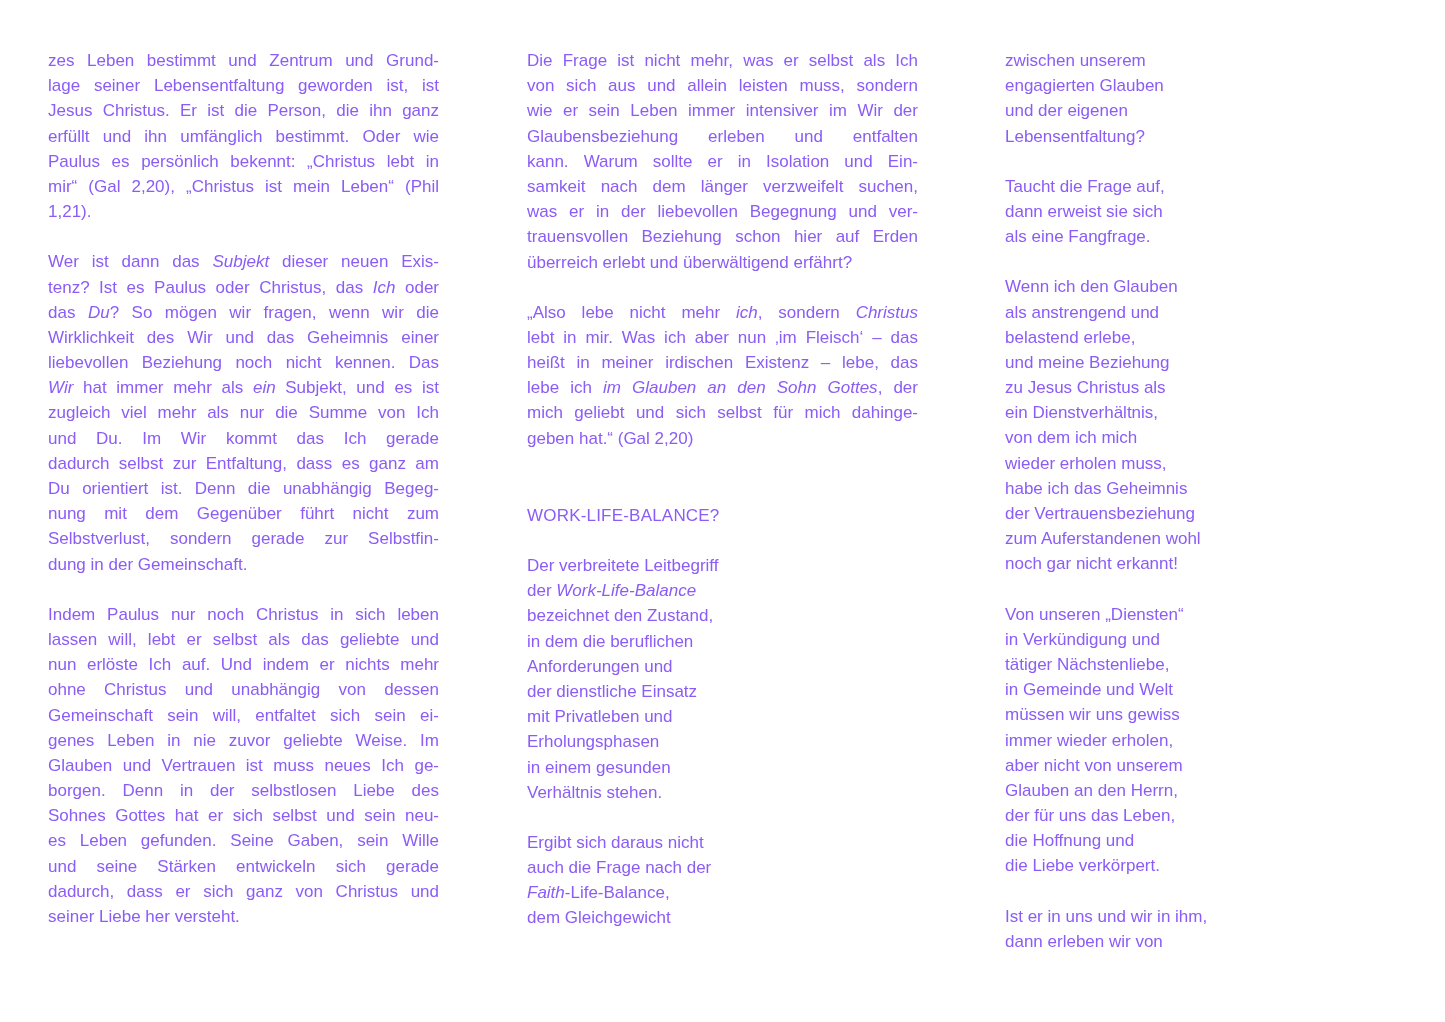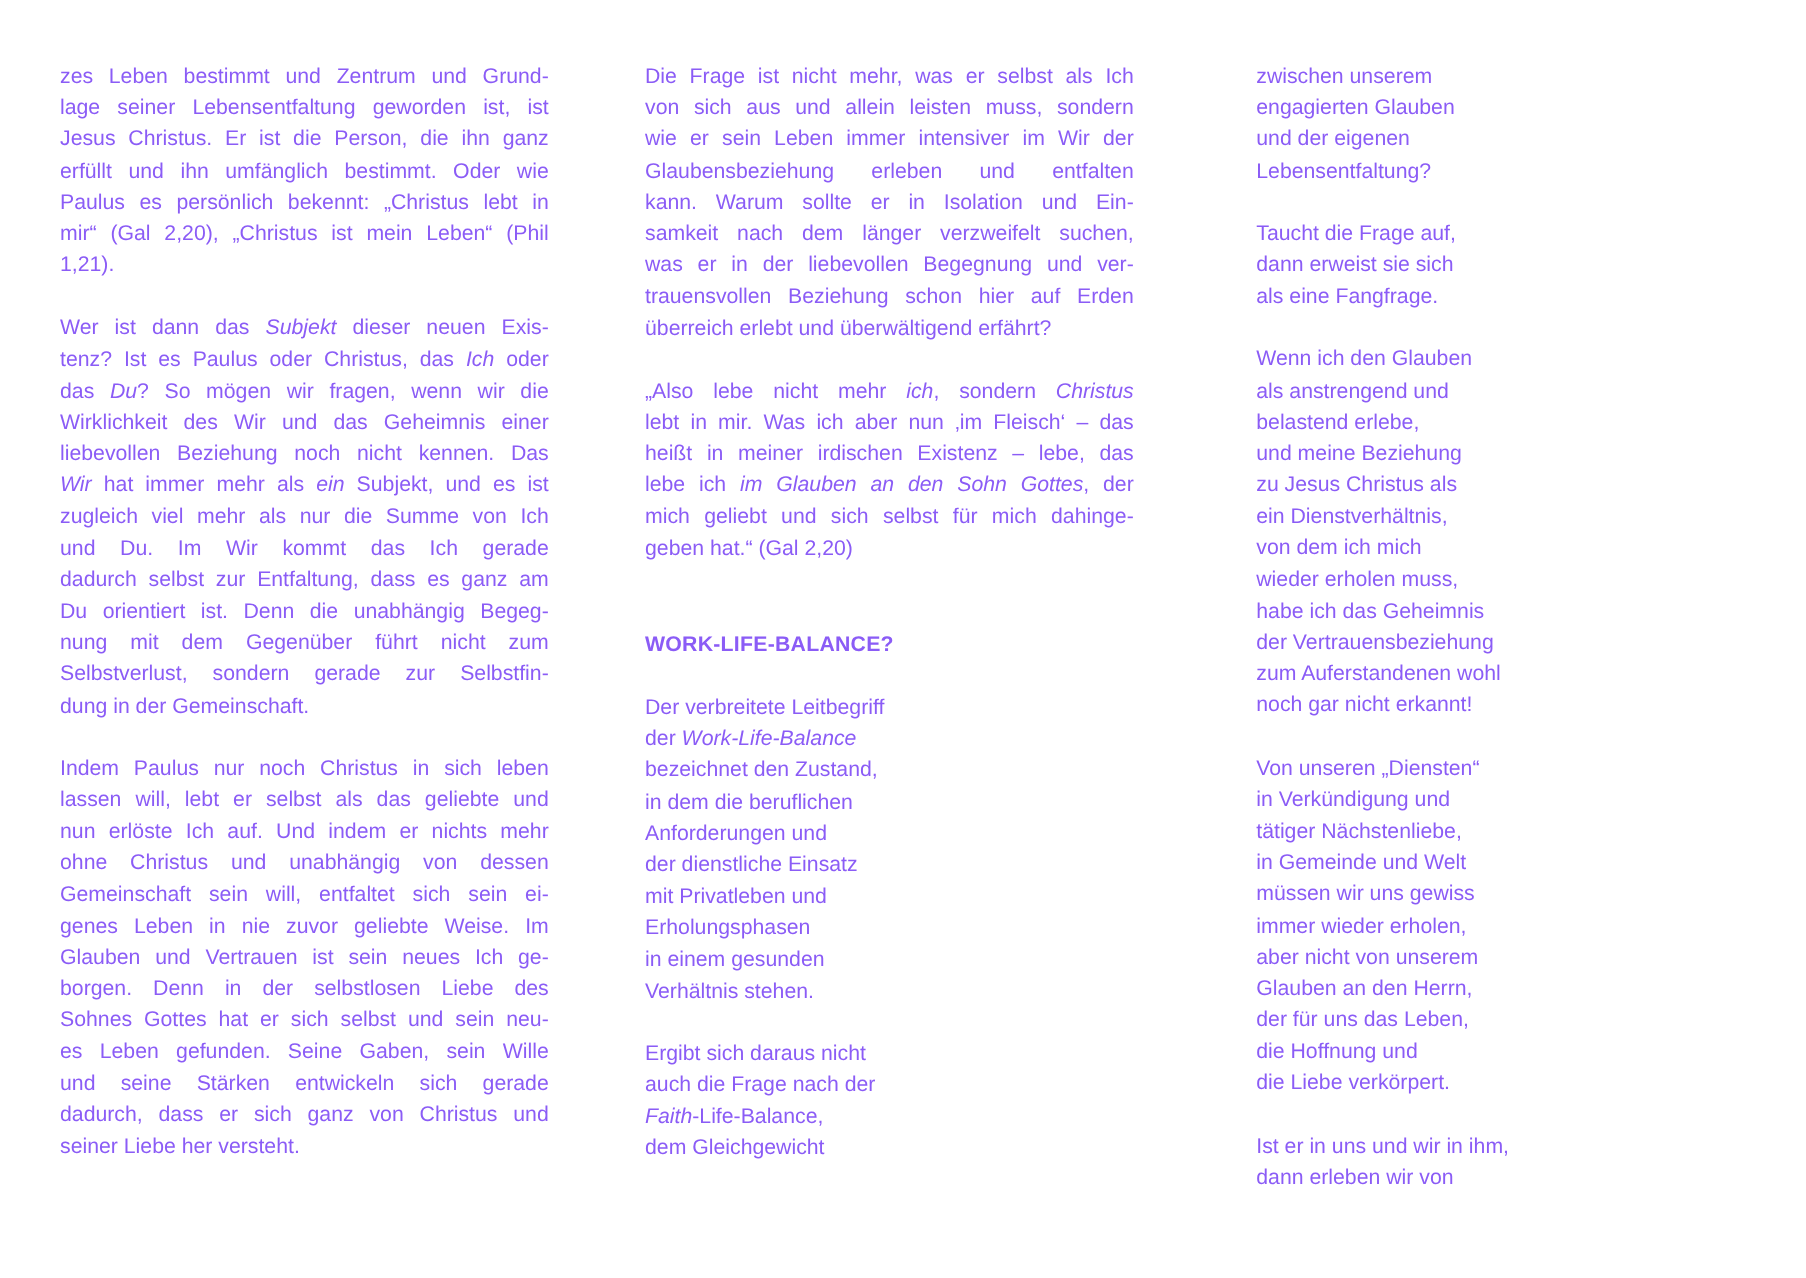--- a/index.html
+++ b/index.html
@@ -8,34 +8,34 @@
     width: 1445px;
     height: 1022px;
     background: #ffffff;
     overflow: hidden;
     font-family: "Liberation Sans", sans-serif;
     color: #8b5cf6;
     font-size: 17px;
   }
   .column { position: absolute; top: 48px; }
   .col-1 { left: 48px;   width: 391px; }
-  .col-2 { left: 516px;  width: 391px; }
+  .col-2 { left: 527px;  width: 391px; }
   .col-3 { left: 1005px; width: 340px; }
   .para { margin: 0 0 25px 0; }
   .line {
     white-space: nowrap;
     line-height: 25.2px;
     height: 25.2px;
   }
   .jline {
     text-align: justify;
     text-align-last: justify;
   }
   .it { font-style: italic; margin-top: 48px; }
-  .bd { font-weight: bold; }
+  .bd { font-weight: normal; }
   .heading .line { font-weight: bold; letter-spacing: 0.2px; }
 </style>
 </head>
 <body>
 
 <div class="page">
   <div class="column col-1">
       <div class="para">
         <div class="line jline"><span>zes Leben bestimmt und Zentrum und Grund-</span></div>
         <div class="line jline"><span>lage seiner Lebensentfaltung geworden ist, ist</span></div>
@@ -60,21 +60,21 @@
         <div class="line jline"><span>Selbstverlust, sondern gerade zur Selbstfin-</span></div>
         <div class="line"><span>dung in der Gemeinschaft.</span></div>
       </div>
       <div class="para">
         <div class="line jline"><span>Indem Paulus nur noch Christus in sich leben</span></div>
         <div class="line jline"><span>lassen will, lebt er selbst als das geliebte und</span></div>
         <div class="line jline"><span>nun erlöste Ich auf. Und indem er nichts mehr</span></div>
         <div class="line jline"><span>ohne Christus und unabhängig von dessen</span></div>
         <div class="line jline"><span>Gemeinschaft sein will, entfaltet sich sein ei-</span></div>
         <div class="line jline"><span>genes Leben in nie zuvor geliebte Weise. Im</span></div>
-        <div class="line jline"><span>Glauben und Vertrauen ist sein neues Ich ge-</span></div>
+        <div class="line jline"><span>Glauben und Vertrauen ist muss neues Ich ge-</span></div>
         <div class="line jline"><span>borgen. Denn in der selbstlosen Liebe des</span></div>
         <div class="line jline"><span>Sohnes Gottes hat er sich selbst und sein neu-</span></div>
         <div class="line jline"><span>es Leben gefunden. Seine Gaben, sein Wille</span></div>
         <div class="line jline"><span>und seine Stärken entwickeln sich gerade</span></div>
         <div class="line jline"><span>dadurch, dass er sich ganz von Christus und</span></div>
         <div class="line"><span>seiner Liebe her versteht.</span></div>
       </div>
     </div>
   <div class="column col-2">
       <div class="para">

